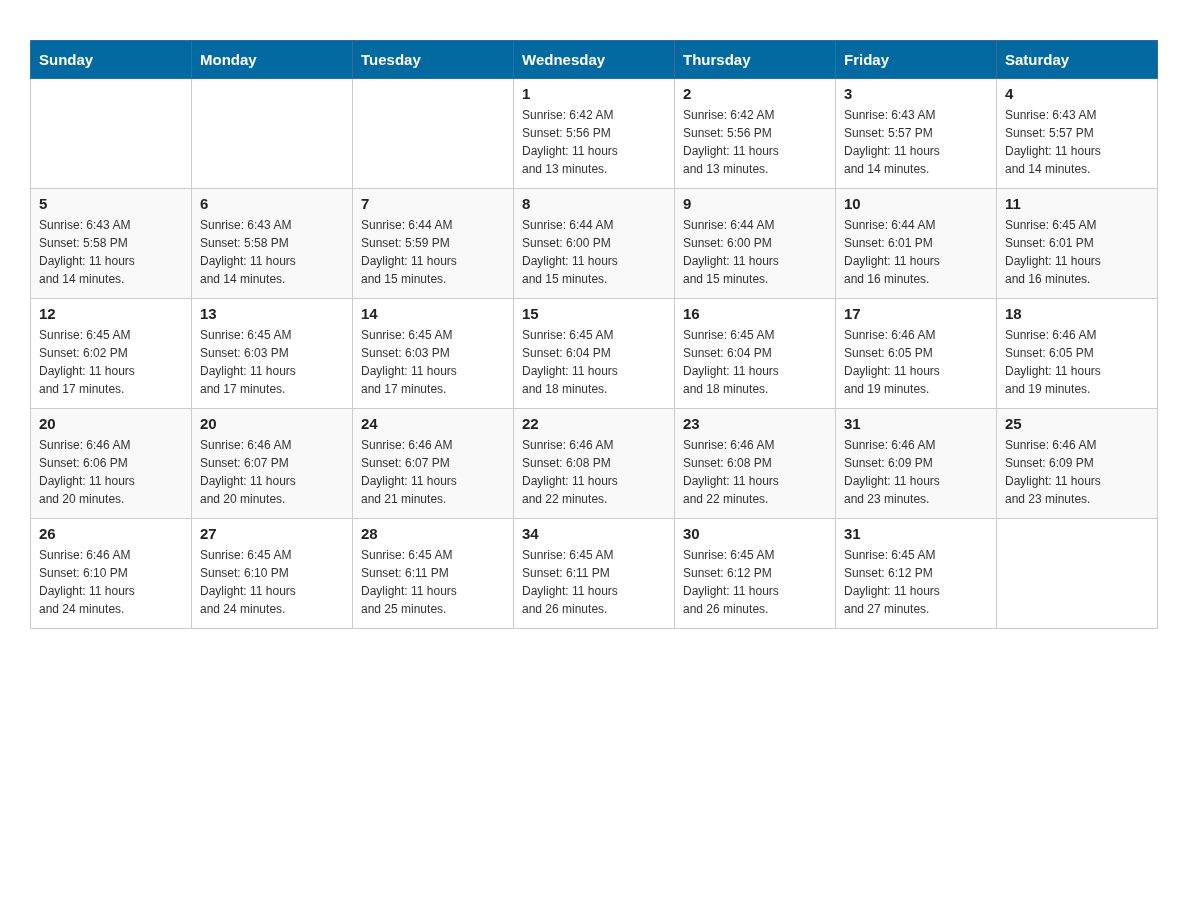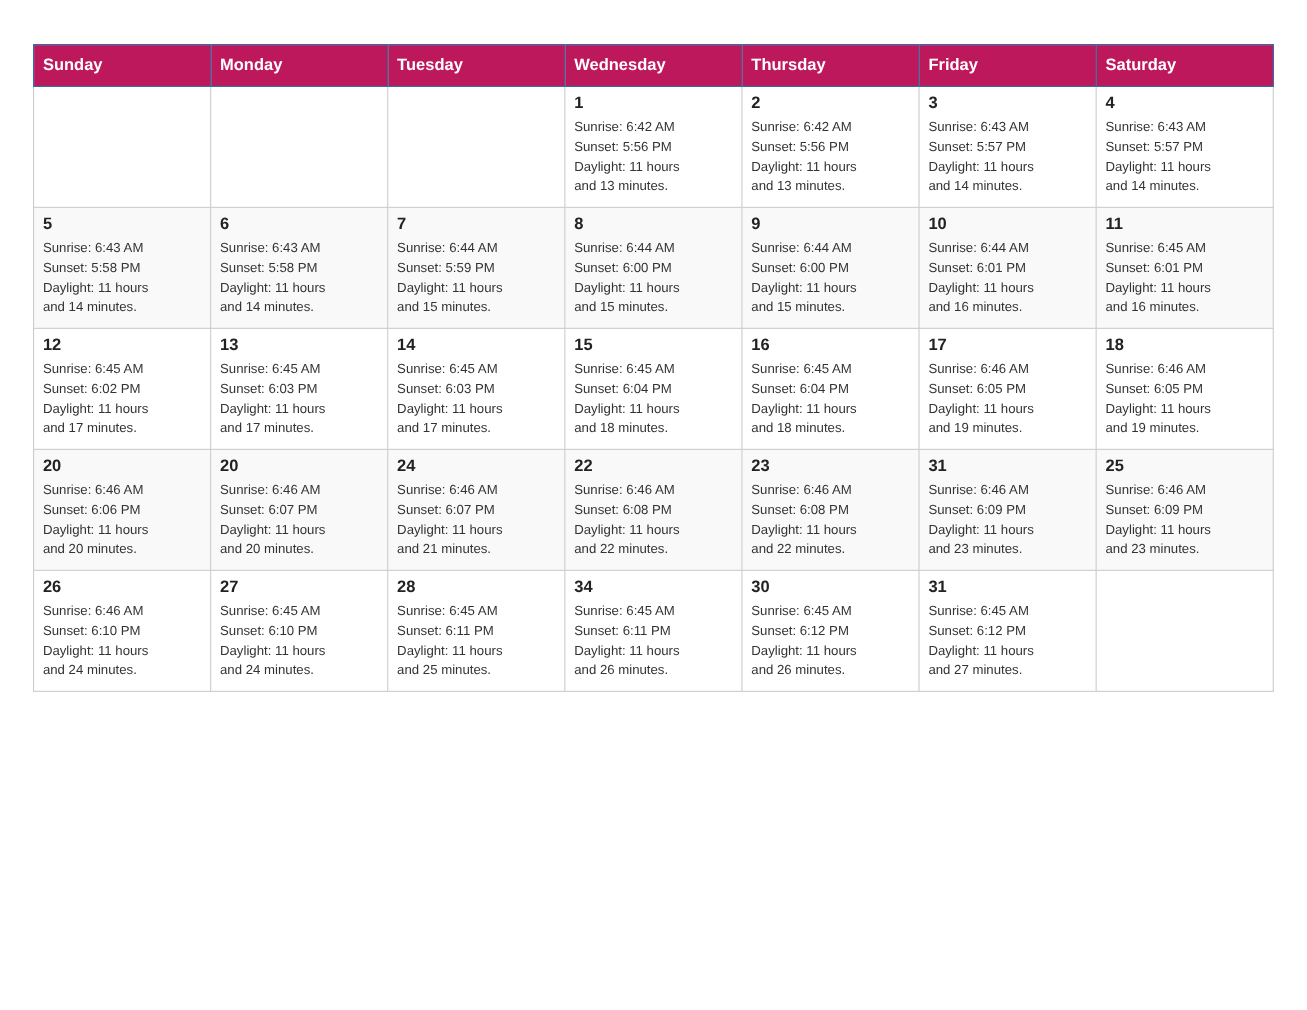--- a/index.html
+++ b/index.html
@@ -34,21 +34,21 @@
       font-size: 22px;
       color: #444;
       margin-top: 4px;
     }
     table {
       width: 100%;
       border-collapse: collapse;
       table-layout: fixed;
     }
     thead tr th {
-      background-color: #be185d;
+      background-color: #0369a1;
       color: #fff;
       padding: 10px 8px;
       font-size: 15px;
       font-weight: bold;
       border: 1px solid #2e6da4;
       text-align: left;
     }
     tbody tr td {
       border: 1px solid #ccc;
       vertical-align: top;

